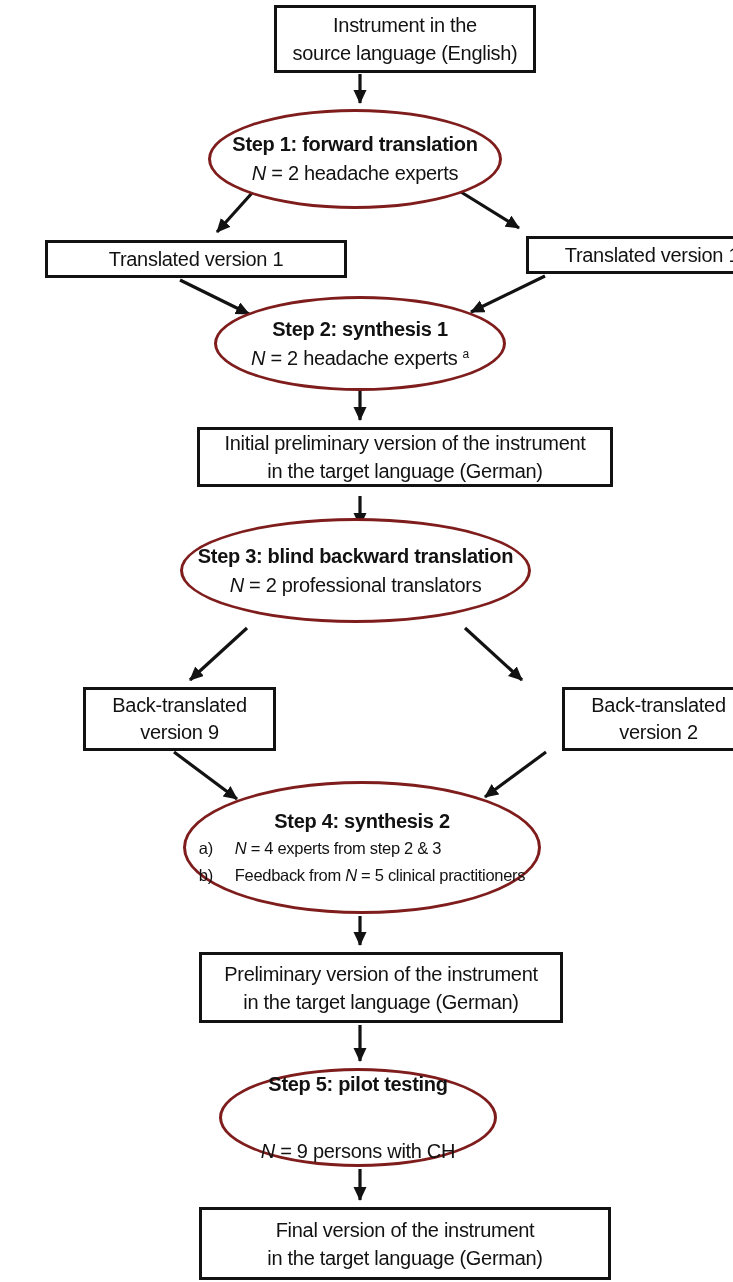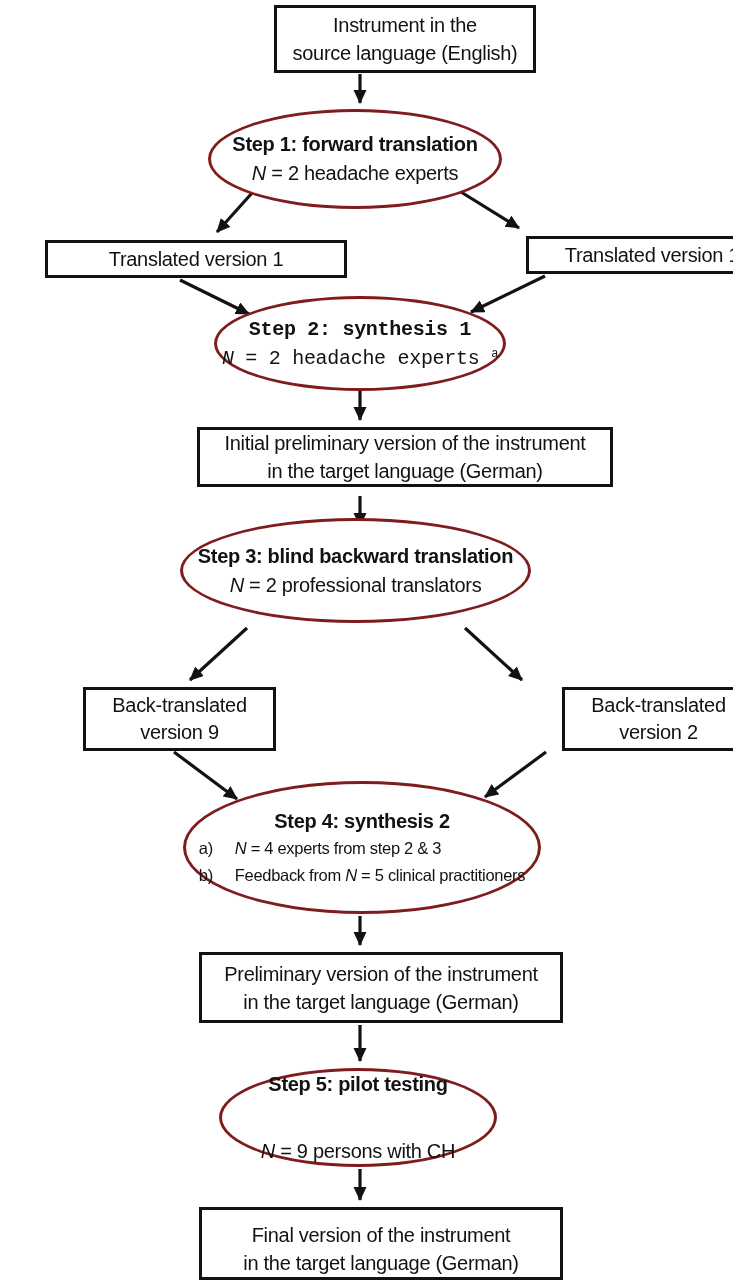--- a/index.html
+++ b/index.html
@@ -99,21 +99,21 @@
   </div>
 
   <div class="box" style="left:0px; top:240px; width:302px; height:38px;">
     <div class="line-sm">Translated version 1</div>
   </div>
 
   <div class="box" style="left:481px; top:236px; width:252px; height:38px;">
     <div class="line-sm">Translated version 1</div>
   </div>
 
-  <div class="ellipse" style="left:214px; top:296px; width:292px; height:95px;font-family:Liberation Mono, monospace;">
+  <div class="ellipse" style="left:214px; top:296px; width:292px; height:95px;">
     <div class="etitle">Step 2: synthesis 1</div>
     <div class="esub"><i>N</i><span> = 2 headache experts </span><sup class="note">a</sup></div>
   </div>
 
   <div class="box" style="left:152px; top:427px; width:416px; height:60px;">
     <div class="line">Initial preliminary version of the instrument</div>
     <div class="line">in the target language (German)</div>
   </div>
 
   <div class="ellipse" style="left:180px; top:518px; width:351px; height:105px;">
@@ -144,18 +144,18 @@
   <div class="box" style="left:154px; top:952px; width:364px; height:71px;">
     <div class="line">Preliminary version of the instrument</div>
     <div class="line">in the target language (German)</div>
   </div>
 
   <div class="ellipse" style="left:219px; top:1068px; width:278px; height:99px;gap:38px;">
     <div class="etitle">Step 5: pilot testing</div>
     <div class="esub"><i>N</i><span> = 9 persons with CH</span></div>
   </div>
 
-  <div class="box" style="left:154px; top:1207px; width:364px; height:73px;justify-content:flex-end;">
+  <div class="box" style="left:154px; top:1207px; width:412px; height:73px;">
     <div class="line">Final version of the instrument</div>
     <div class="line">in the target language (German)</div>
   </div>
 
 </div>
 
 </body></html>

